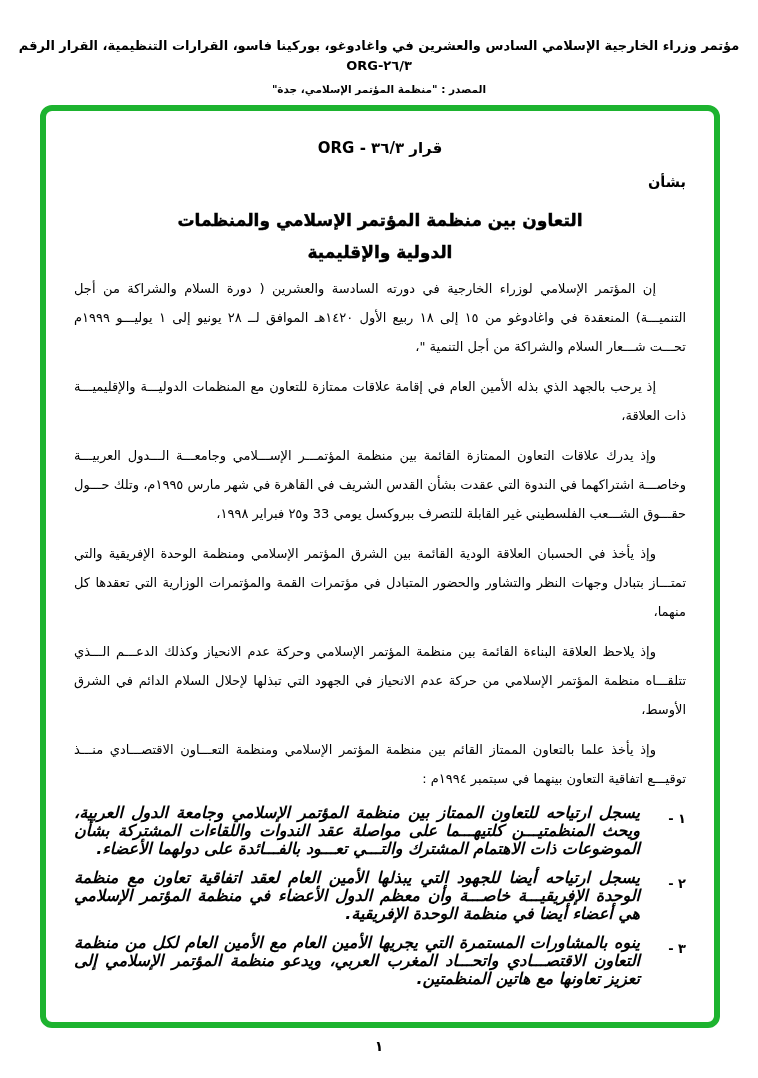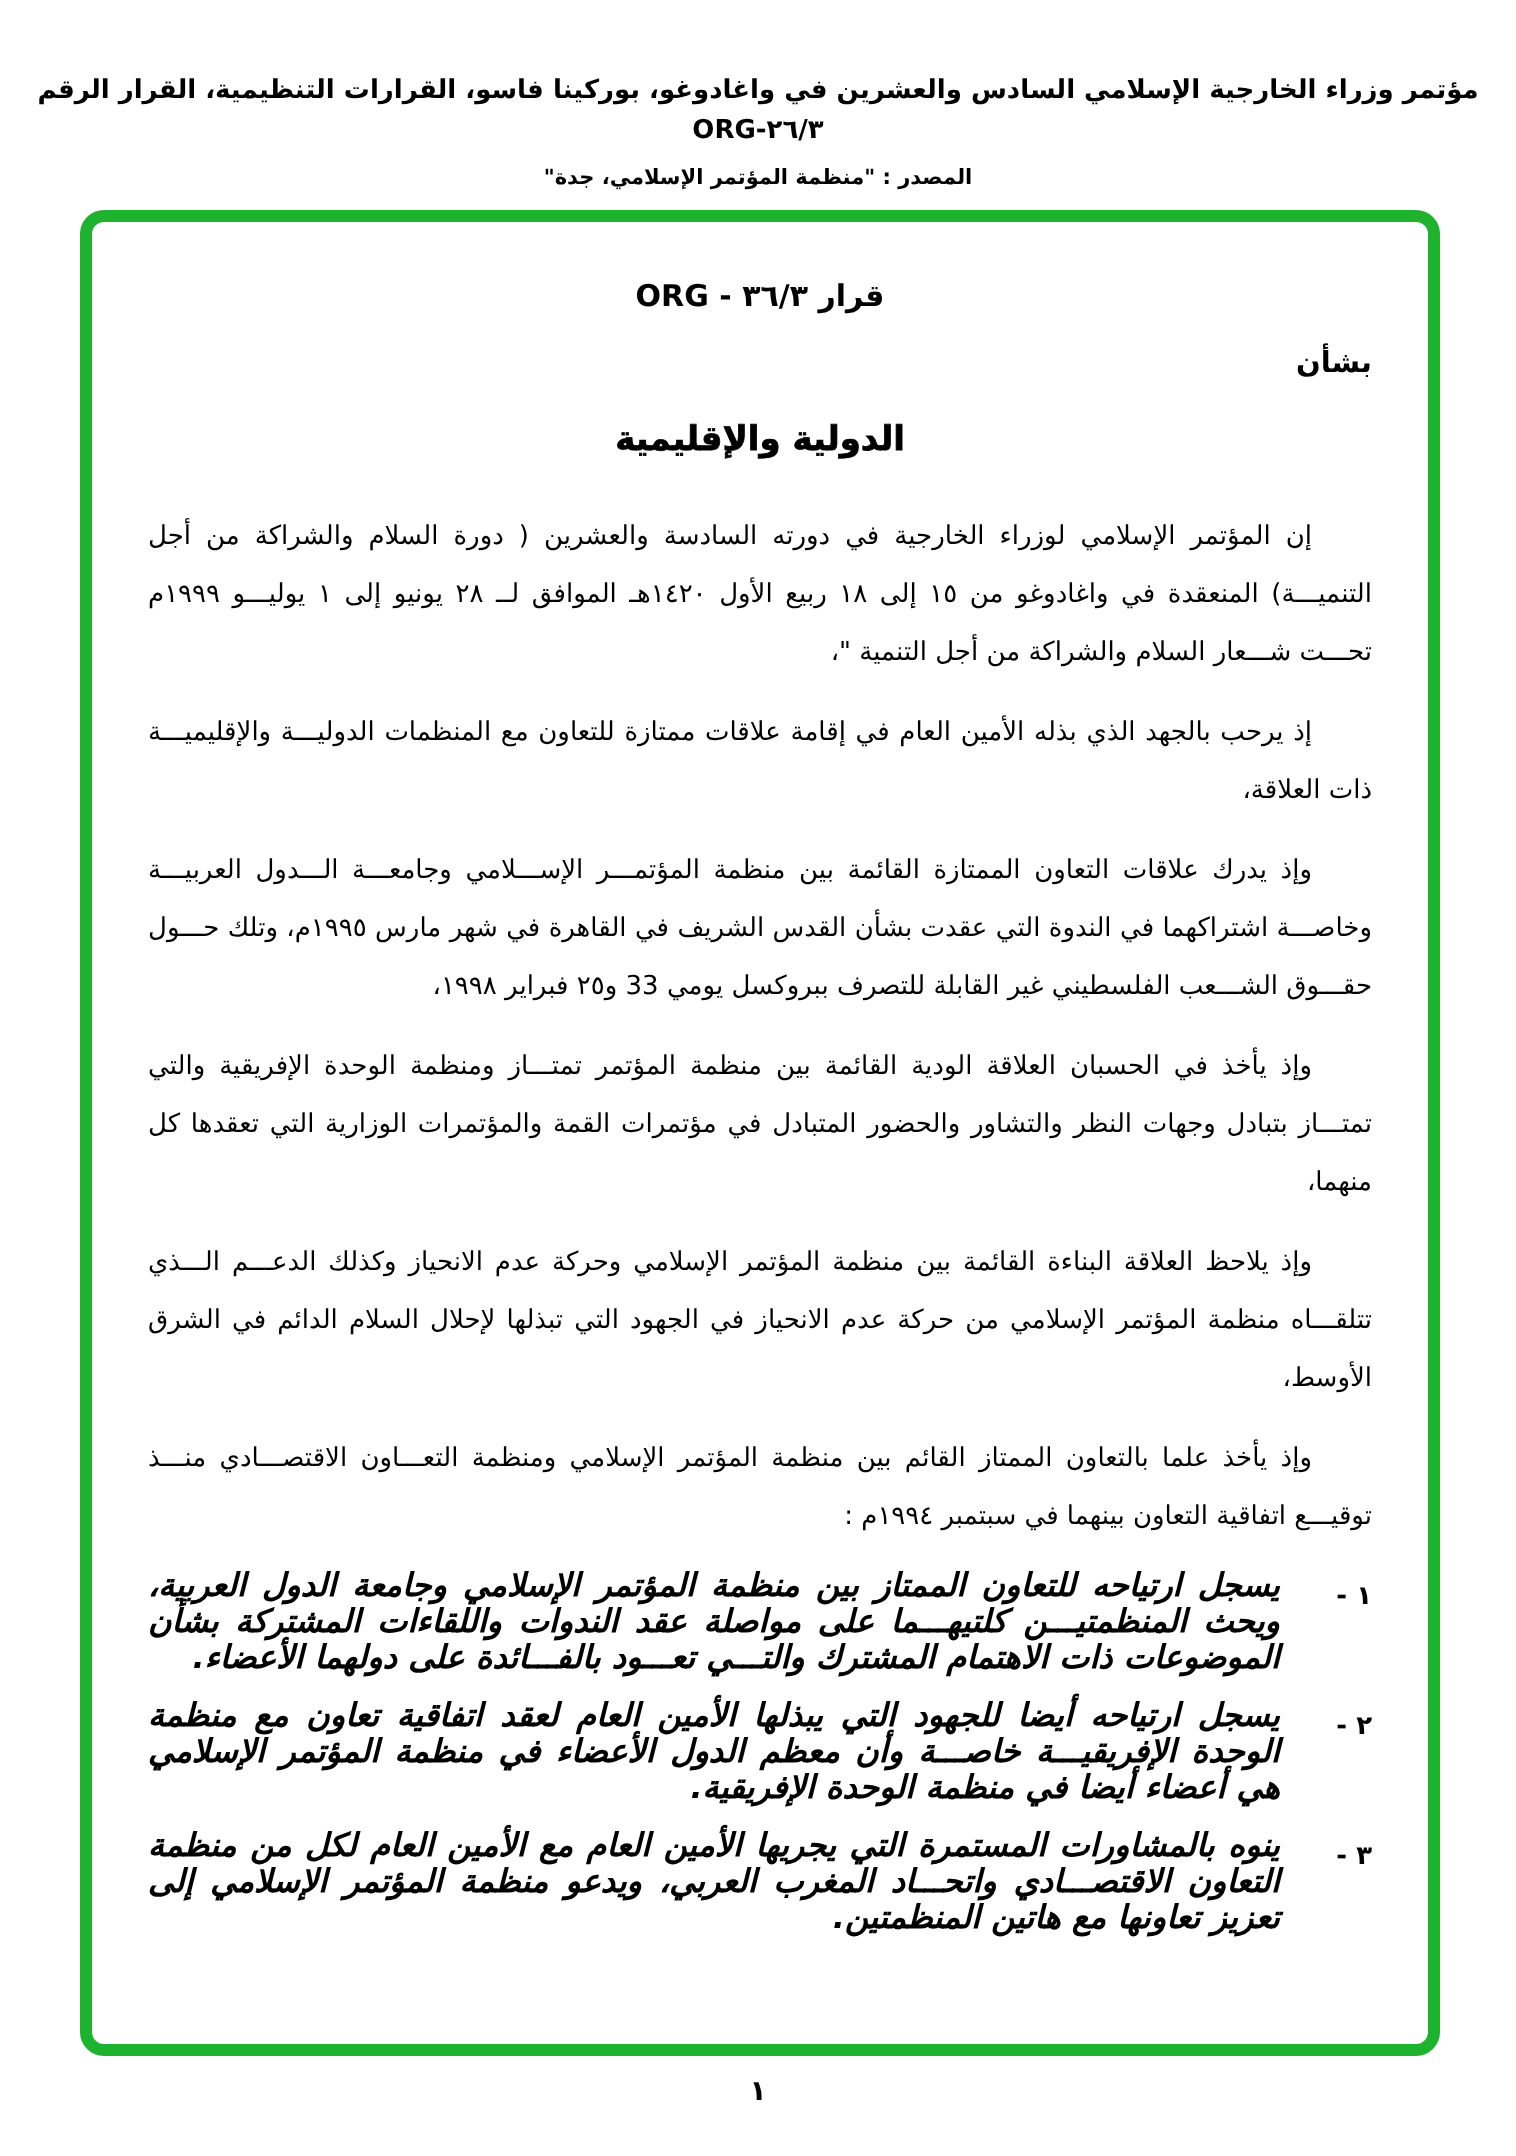--- a/index.html
+++ b/index.html
@@ -64,21 +64,21 @@
     line-height: 20px;
     margin-bottom: 12px;
   }
   .title-heavy {
     text-align: center;
     font-weight: 900;
     font-size: 17px;
     line-height: 32px;
     -webkit-text-stroke: 0.4px #000;
   }
-  .title-block { margin-bottom: 18px; }
+  .title-block { margin-bottom: 6px; }
   .para {
     font-size: 13px;
     font-weight: normal;
     line-height: 29px;
     text-align: justify;
     text-indent: 30px;
     margin: 0 0 11px 0;
   }
   .para:last-of-type { margin-bottom: 13px; }
   .item {
@@ -119,27 +119,28 @@
   <div class="header">
     <div class="header-line1">مؤتمر وزراء الخارجية الإسلامي السادس والعشرين في واغادوغو، بوركينا فاسو، القرارات التنظيمية، القرار الرقم ٢٦/٣-ORG</div>
     <div class="header-line2">المصدر :  "منظمة المؤتمر الإسلامي، جدة"</div>
   </div>
 
   <div class="doc-box" style="border-color: rgb(29, 179, 47);">
 
     <div class="title-block">
       <div class="title-decision">قرار ٣٦/٣ - ORG</div>
       <div class="title-regarding">بشأن</div>
+      <div class="title-heavy">التعاون بين منظمة المؤتمر الإسلامي والمنظمات</div>
       <div class="title-heavy">الدولية والإقليمية</div>
     </div>
 
     <div class="para">إن المؤتمر الإسلامي لوزراء الخارجية في دورته السادسة والعشرين ( دورة السلام والشراكة من أجل التنميـــة) المنعقدة في واغادوغو من ١٥ إلى ١٨ ربيع الأول ١٤٢٠هـ الموافق لــ ٢٨ يونيو إلى ١ يوليـــو ١٩٩٩م تحـــت شـــعار السلام والشراكة من أجل التنمية "،</div>
     <div class="para">إذ يرحب بالجهد الذي بذله الأمين العام  في إقامة علاقات ممتازة للتعاون مع المنظمات الدوليـــة والإقليميـــة ذات العلاقة،</div>
     <div class="para">وإذ يدرك علاقات التعاون الممتازة القائمة بين منظمة المؤتمـــر الإســـلامي وجامعـــة الـــدول العربيـــة وخاصـــة اشتراكهما في الندوة التي عقدت بشأن القدس الشريف في القاهرة في شهر مارس ١٩٩٥م، وتلك حـــول حقـــوق الشـــعب الفلسطيني غير القابلة للتصرف ببروكسل يومي 33 و٢٥ فبراير ١٩٩٨،</div>
-    <div class="para">وإذ يأخذ في الحسبان العلاقة الودية القائمة بين منظمة المؤتمر تمتـــاز ومنظمة الوحدة الإفريقية والتي تمتـــاز بتبادل وجهات النظر والتشاور والحضور المتبادل في مؤتمرات القمة والمؤتمرات الوزارية التي تعقدها كل منهما،</div>
+    <div class="para">وإذ يأخذ في الحسبان العلاقة الودية القائمة بين الشرق المؤتمر الإسلامي ومنظمة الوحدة الإفريقية والتي تمتـــاز بتبادل وجهات النظر والتشاور والحضور المتبادل في مؤتمرات القمة والمؤتمرات الوزارية التي تعقدها كل منهما،</div>
     <div class="para">وإذ يلاحظ العلاقة البناءة القائمة بين منظمة المؤتمر الإسلامي وحركة عدم الانحياز وكذلك الدعـــم الـــذي تتلقـــاه منظمة المؤتمر الإسلامي من حركة عدم الانحياز في الجهود التي تبذلها لإحلال السلام الدائم في الشرق الأوسط،</div>
     <div class="para">وإذ يأخذ علما بالتعاون الممتاز القائم بين منظمة المؤتمر الإسلامي ومنظمة التعـــاون الاقتصـــادي منـــذ توقيـــع اتفاقية التعاون بينهما في سبتمبر ١٩٩٤م :</div>
 
     <div class="item">
       <span class="item-num">١ -</span>
       <div class="item-text">يسجل ارتياحه  للتعاون الممتاز بين منظمة المؤتمر الإسلامي وجامعة الدول العربية، ويحث المنظمتيـــن كلتيهـــما على مواصلة عقد الندوات واللقاءات المشتركة بشأن الموضوعات ذات الاهتمام المشترك والتـــي تعـــود بالفـــائدة على دولهما الأعضاء.</div>
     </div>
     <div class="item">
       <span class="item-num">٢ -</span>
       <div class="item-text">يسجل ارتياحه أيضا للجهود التي يبذلها الأمين العام لعقد اتفاقية تعاون مع منظمة الوحدة الإفريقيـــة خاصـــة وأن معظم الدول الأعضاء في منظمة المؤتمر الإسلامي هي أعضاء أيضا في منظمة الوحدة الإفريقية.</div>

